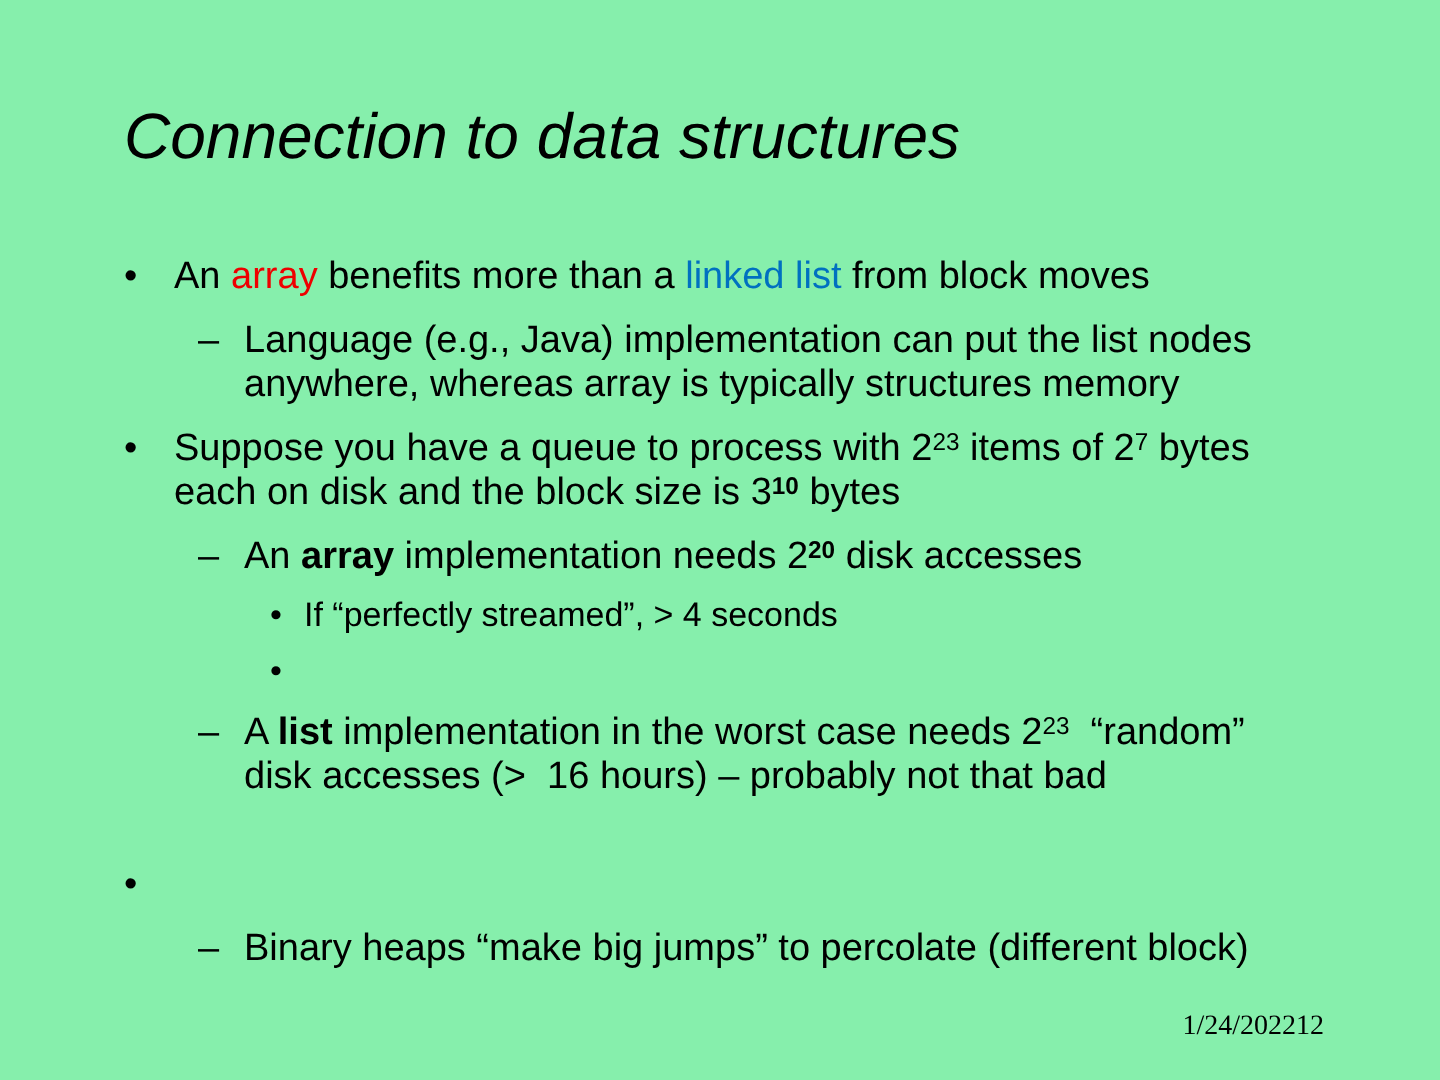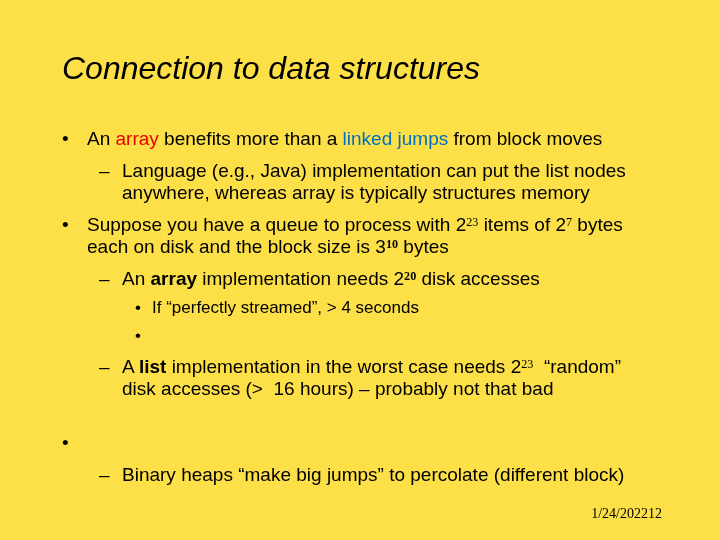--- a/index.html
+++ b/index.html
@@ -1,21 +1,21 @@
 <!DOCTYPE html>
 <html style="--accent-red: #ee0000; --accent-blue: #0070c0;"><head>
 <meta charset="utf-8">
 <style>
   html, body { margin: 0; padding: 0; background: #ffffff; }
   body {
     width: 720px; height: 540px; overflow: hidden;
     font-family: "Liberation Sans", sans-serif;
     color: #000;
   }
-  .slide { position: relative; width: 720px; height: 540px; background: #fde047; }
+  .slide { position: relative; width: 720px; height: 540px; background: #86efac; }
 
   .title {
     position: absolute; left: 62px; top: 50px; margin: 0;
     font-size: 32px; line-height: 36px;
     font-style: italic; font-weight: 400; color: #000;
     white-space: nowrap;
   }
 
   .bullets { position: absolute; left: 62px; top: 128px; width: 604px; }
 
@@ -39,40 +39,39 @@
   .red  { color: var(--accent-red, #ee0000); }
   .blue { color: var(--accent-blue, #0070c0); }
   .bold { font-weight: 700; }
 
   sup {
     font-size: 64%;
     vertical-align: baseline;
     position: relative;
     top: -0.45em;
     line-height: 0;
-    font-family: Liberation Serif, serif;
   }
   sup.b { font-weight: 700; }
 
   .footer {
     position: absolute; left: 62px; top: 505px; width: 600px;
     display: flex; justify-content: flex-end;
     font-family: "Liberation Serif", serif;
     font-size: 14px; line-height: 18px; color: #000;
   }
 </style>
 </head>
 <body>
 
 <div class="slide">
   <h1 class="title">Connection to data structures</h1>
   <div class="bullets" id="bullets">
       <div class="row l1 first">
         <span class="marker">•</span>
-        <span class="txt"><span>An </span><span class="red">array</span><span> benefits more than a </span><span class="blue">linked jumps</span><span> from block moves</span></span>
+        <span class="txt"><span>An </span><span class="red">array</span><span> benefits more than a </span><span class="blue">linked list</span><span> from block moves</span></span>
       </div>
       <div class="row l2">
         <span class="marker">–</span>
         <span class="txt"><span>Language (e.g., Java) implementation can put the list nodes</span></span>
       </div>
       <div class="row l2 cont">
         <span class="marker">–</span>
         <span class="txt"><span>anywhere, whereas array is typically structures memory</span></span>
       </div>
       <div class="row l1">

